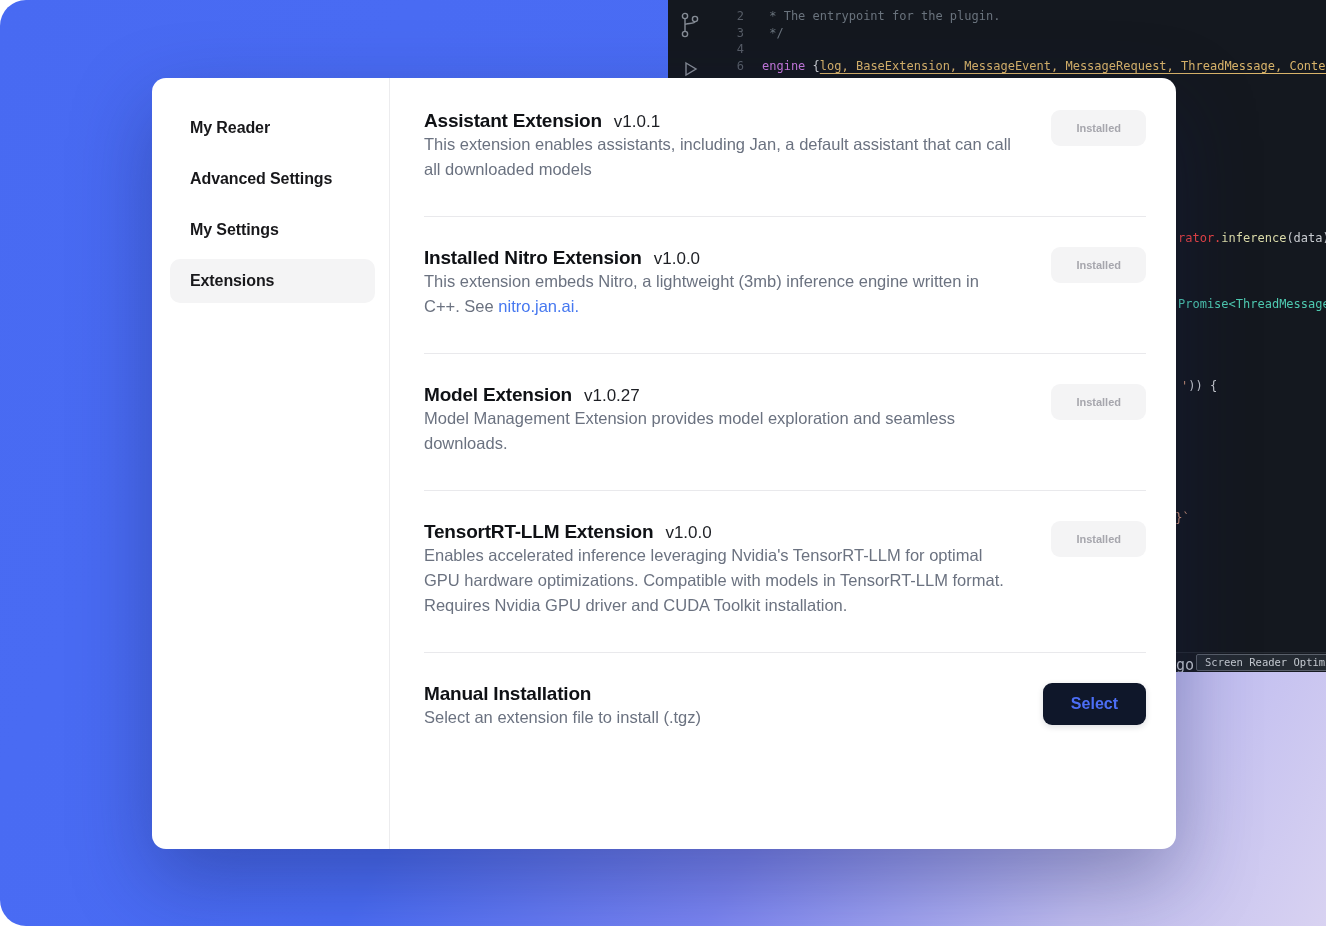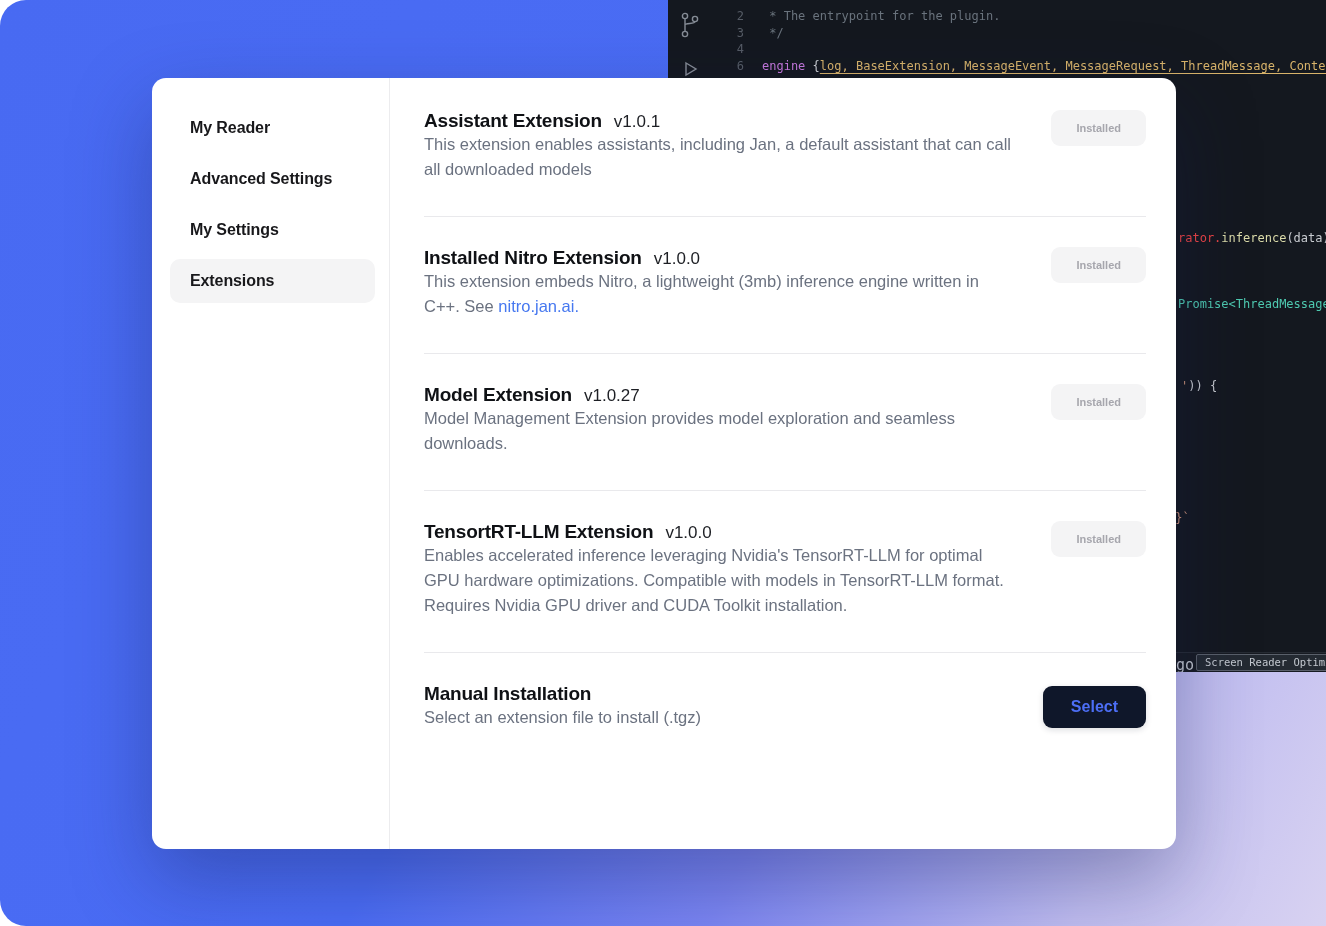--- a/index.html
+++ b/index.html
@@ -71,21 +71,21 @@
     cursor: pointer;
   }
   .side-item.active { background: #f4f4f5; }
 
   .content { flex: 1; padding: 0 30px 0 34px; overflow: hidden; }
   .row {
     display: flex; justify-content: space-between; align-items: flex-start; gap: 24px;
     padding: 30px 0 34px; border-bottom: 1px solid #e9e9ec;
   }
   .row.first { padding-top: 32px; }
-  .row.last { border-bottom: none; padding-bottom: 26px; align-items: center; }
+  .row.last { border-bottom: none; padding-bottom: 26px; }
   .row-text { max-width: 588px; }
   .row-head { display: flex; align-items: baseline; gap: 12px; }
   .ext-name { font-size: 19px; font-weight: 700; color: #0f1115; letter-spacing: -0.2px; }
   .ext-version { font-size: 17px; font-weight: 500; color: #1d1f24; }
   .ext-desc { font-size: 16.5px; line-height: 25px; color: #6b7280; }
   .link { color: #4678f0; text-decoration: none; cursor: pointer; }
 
   .btn { border: none; border-radius: 9px; font-family: inherit; cursor: pointer; white-space: nowrap; }
   .btn-installed {
     background: #f4f4f5; color: #a6a6ad;

